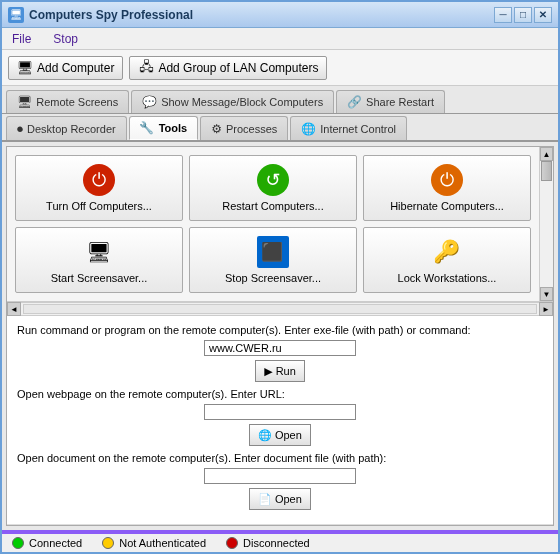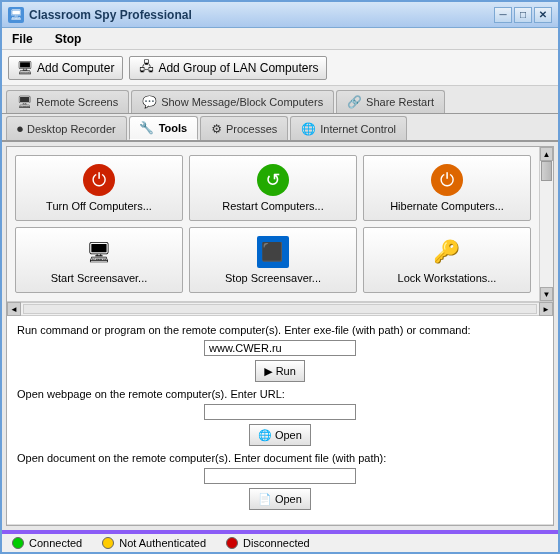--- a/index.html
+++ b/index.html
@@ -59,22 +59,21 @@
       border-bottom: 1px solid #ccc;
       padding: 2px 4px;
       display: flex; gap: 10px;
       height: 22px;
       align-items: center;
     }
     .menu-item {
       padding: 1px 6px;
       cursor: pointer;
       font-size: 12px;
-      color: #000000;
-      font-weight: bold;
+      color: #4c1d95;
     }
 
     
     .toolbar {
       background: #f5f5f5;
       border-bottom: 1px solid #ccc;
       padding: 4px 6px;
       display: flex; gap: 6px;
       align-items: center;
       height: 36px;
@@ -309,21 +308,21 @@
     }
   </style>
 </head>
 <body>
 
 <div class="outer-frame">
 
   <div class="title-bar">
     <div class="title-bar-left">
       <div class="title-icon">🖥</div>
-      <span class="title-text">Classroom Spy Professional</span>
+      <span class="title-text">Computers Spy Professional</span>
     </div>
     <div class="title-buttons">
       <div class="title-btn">─</div>
       <div class="title-btn">□</div>
       <div class="title-btn">✕</div>
     </div>
   </div>
 
   <div class="menu-bar">
     <span class="menu-item">File</span>

